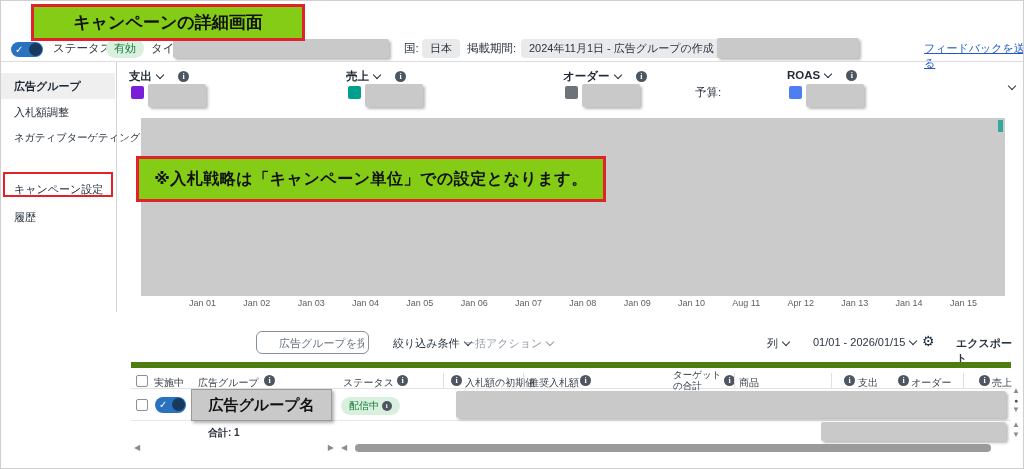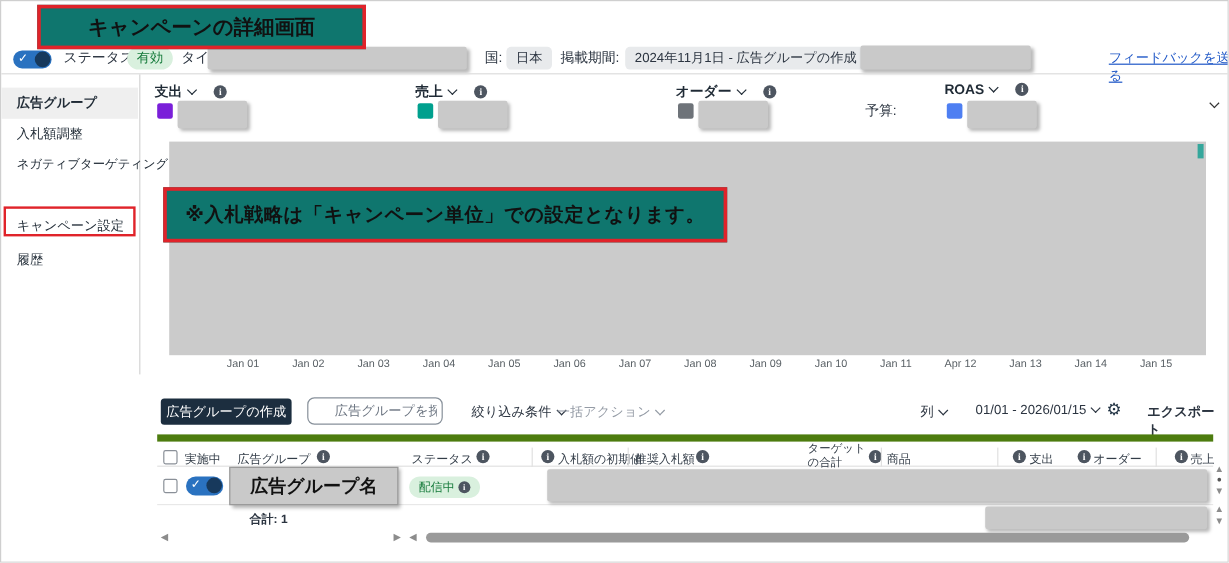--- a/index.html
+++ b/index.html
@@ -11,21 +11,21 @@
   .redacted { background:#c9c9c9; box-shadow:2px 2px 3px rgba(0,0,0,.28); border-radius:2px; }
   .chev { display:inline-block; width:6px; height:6px; border-right:1.6px solid currentColor;
           border-bottom:1.6px solid currentColor; transform:rotate(45deg); margin-left:5px;
           vertical-align:2px; }
   .info { display:inline-block; width:11px; height:11px; border-radius:50%; background:#4d5560;
           color:#fff; font-size:8px; line-height:11px; text-align:center; font-weight:bold;
           font-family:"Liberation Serif",serif; vertical-align:middle; }
   .badge { display:inline-block; border-radius:10px; padding:2px 8px; font-size:11px; }
   .badge.gray { background:#e8eaec; color:#2b3440; border-radius:4px; }
   .badge.green { background:#d9f0de; color:#157a3a; }
-  .redbox { position:absolute; background:#0f766e; border:3px solid #e0232a; display:flex;
+  .redbox { position:absolute; background:#84cc16; border:3px solid #e0232a; display:flex;
             align-items:center; justify-content:center; font-weight:bold; color:#111; z-index:5; }
 
   
   #title-box { left:30px; top:3px; width:274px; height:37px; font-size:17px; }
   .camp-header { position:absolute; top:38px; left:0; width:1024px; height:22px; font-size:11.5px; }
   .camp-header > * { position:absolute; top:2px; }
   .toggle { width:32px; height:15px; border-radius:8px; background:#2a72c0; position:relative; }
   .toggle .knob { position:absolute; right:1px; top:1px; width:13px; height:13px; border-radius:50%;
                   background:#17395c; }
   .toggle .tick { position:absolute; left:4px; top:0; color:#fff; font-size:10px; line-height:15px; }
@@ -105,21 +105,21 @@
       <span class="knob"></span>
     </div>
     <span style="left:52px;">ステータス:</span>
     <span class="badge green" style="left:105px; top:0;">有効</span>
     <span style="left:150px;">タイプ:</span>
     <span class="redacted" style="left:172px; top:0; width:216px; height:19px;"></span>
     <span style="left:403px;">国:</span>
     <span class="badge gray" style="left:421px; top:0;">日本</span>
     <span style="left:466px;">掲載期間:</span>
     <span class="badge gray" style="left:520px; top:0;">2024年11月1日 - 広告グループの作成</span>
-    <span style="left:720px;margin-top:44px;">予算:</span>
+    <span style="left:694px;margin-top:44px;">予算:</span>
     <span class="redacted" style="left:716px; top:-1px; width:142px; height:20px;"></span>
     <a id="feedback" href="#" style="left:923px;">フィードバックを送る</a>
   </div>
   <div class="hdiv"></div>
 
   <div class="redbox" id="title-box">キャンペーンの詳細画面</div>
 
   <nav id="sidebar">
     <div class="side-item active" style="top:11px;">広告グループ</div>
     <div class="side-item" style="top:37px;">入札額調整</div>
@@ -162,28 +162,27 @@
     <span>Jan 01</span>
     <span>Jan 02</span>
     <span>Jan 03</span>
     <span>Jan 04</span>
     <span>Jan 05</span>
     <span>Jan 06</span>
     <span>Jan 07</span>
     <span>Jan 08</span>
     <span>Jan 09</span>
     <span>Jan 10</span>
-    <span>Jan 11</span>
+    <span>Aug 11</span>
     <span>Apr 12</span>
     <span>Jan 13</span>
     <span>Jan 14</span>
     <span>Jan 15</span>
   </div>
 
-  <button id="btn-create">広告グループの作成</button>
   <svg id="search-ic" width="12" height="12" viewBox="0 0 12 12">
     <circle cx="5" cy="5" r="3.4" fill="none" stroke="#555" stroke-width="1.3"></circle>
     <line x1="7.6" y1="7.6" x2="11" y2="11" stroke="#555" stroke-width="1.3"></line>
   </svg>
   <input id="search" type="text" placeholder="広告グループを探す" style="">
   <span class="tb-dd" style="left:392px;"><span>絞り込み条件</span><span class="chev"></span></span>
   <span class="tb-dd disabled" style="left:463px;"><span>一括アクション</span><span class="chev"></span></span>
   <span class="tb-dd" style="left:766px;"><span>列</span><span class="chev"></span></span>
   <span class="tb-dd" style="left:812px;"><span>01/01 - 2026/01/15</span><span class="chev"></span></span>
   <span id="gear">⚙</span>

